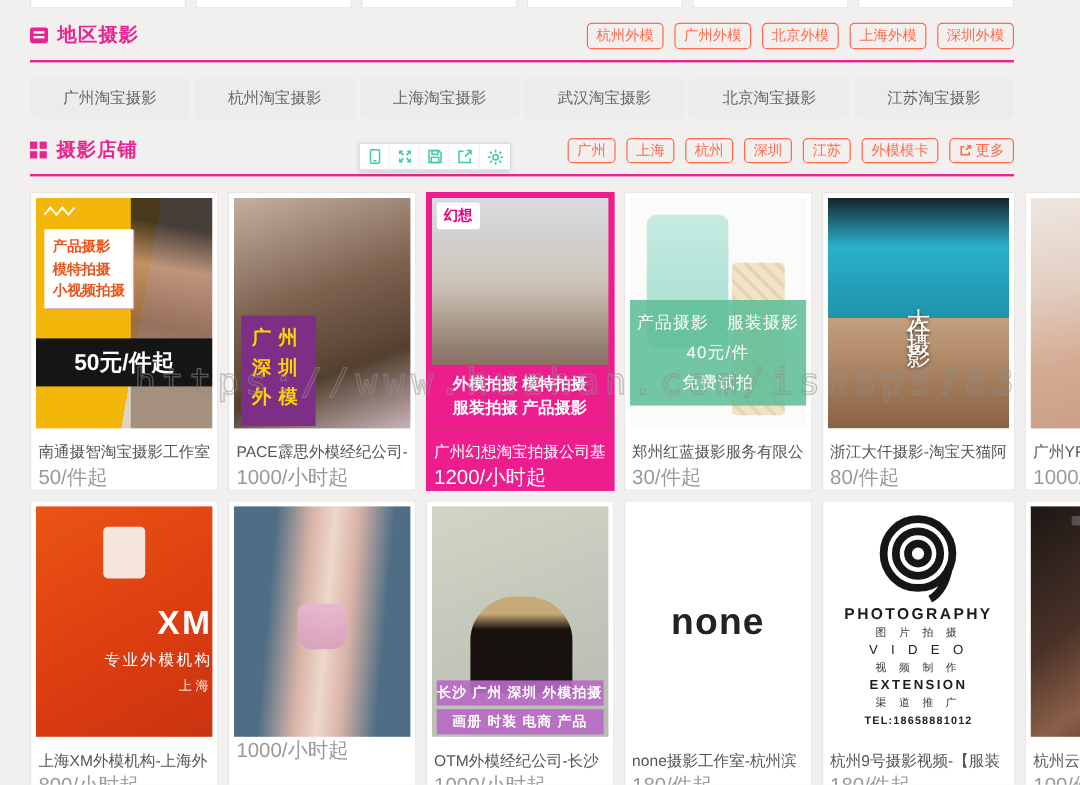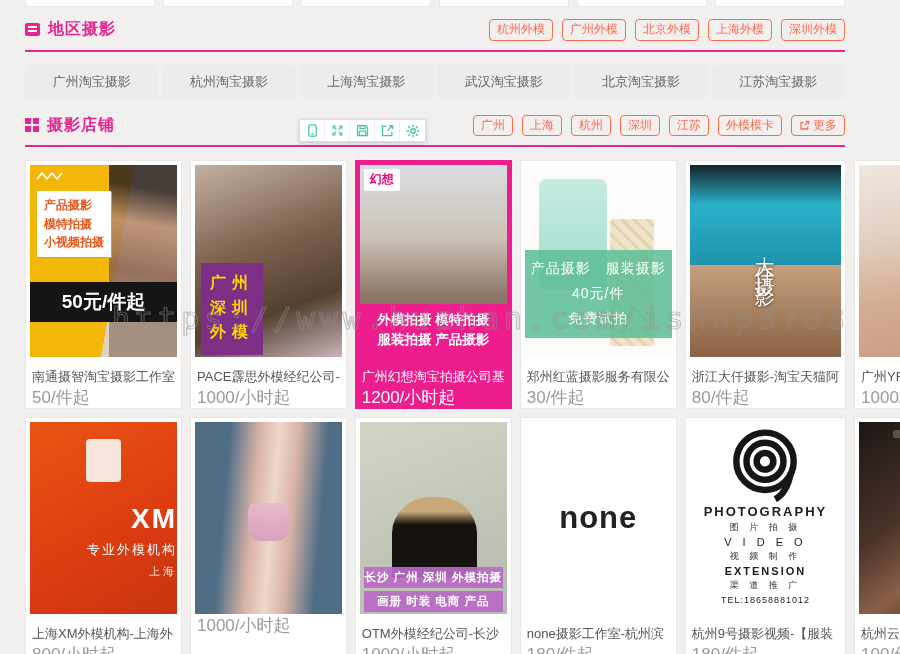--- a/index.html
+++ b/index.html
@@ -105,21 +105,21 @@
   .t9 .none-text { font-size:31px; font-weight:bold; color:#222; letter-spacing:1px; }
 
   .t10 { background:#fff; text-align:center; padding-top:6px; }
   .t10 .lg { margin:0 auto; display:block; }
   .t10 .p1 { font-size:13px; font-weight:bold; color:#1c1c1c; letter-spacing:2px; margin-top:2px; }
   .t10 .p2 { font-size:9px; color:#333; letter-spacing:4px; margin-top:2px; }
   .t10 .p3 { font-size:11px; color:#1c1c1c; letter-spacing:4px; margin-top:2px; }
   .t10 .p4 { font-size:9px; color:#333; letter-spacing:4px; margin-top:2px; }
   .t10 .p5 { font-size:11px; font-weight:bold; color:#1c1c1c; letter-spacing:2px; margin-top:2px; }
   .t10 .p6 { font-size:9px; color:#333; letter-spacing:4px; margin-top:2px; }
-  .t10 .p7 { font-size:9px; font-weight:normal; color:#222; letter-spacing:1px; margin-top:3px; }
+  .t10 .p7 { font-size:9px; font-weight:bold; color:#222; letter-spacing:1px; margin-top:3px; }
 
   .t11 { background:linear-gradient(145deg,#1c1715 0%,#4a3228 42%,#8a5f48 66%,#2e211c 100%); }
   .t11::before { content:''; position:absolute; left:0; right:0; top:8px; height:8px;
     background:rgba(255,255,255,.22); margin:0 22%; border-radius:2px; }
 
   
   .float-toolbar { position:absolute; left:299px; top:119px; z-index:6; display:flex;
     background:#fff; border:1px solid #ddd; box-shadow:0 1px 4px rgba(0,0,0,.18); }
   .tool { width:25px; height:21px; display:flex; align-items:center; justify-content:center;
     border-right:1px solid #efefef; cursor:pointer; color:#3ec9a7; }

